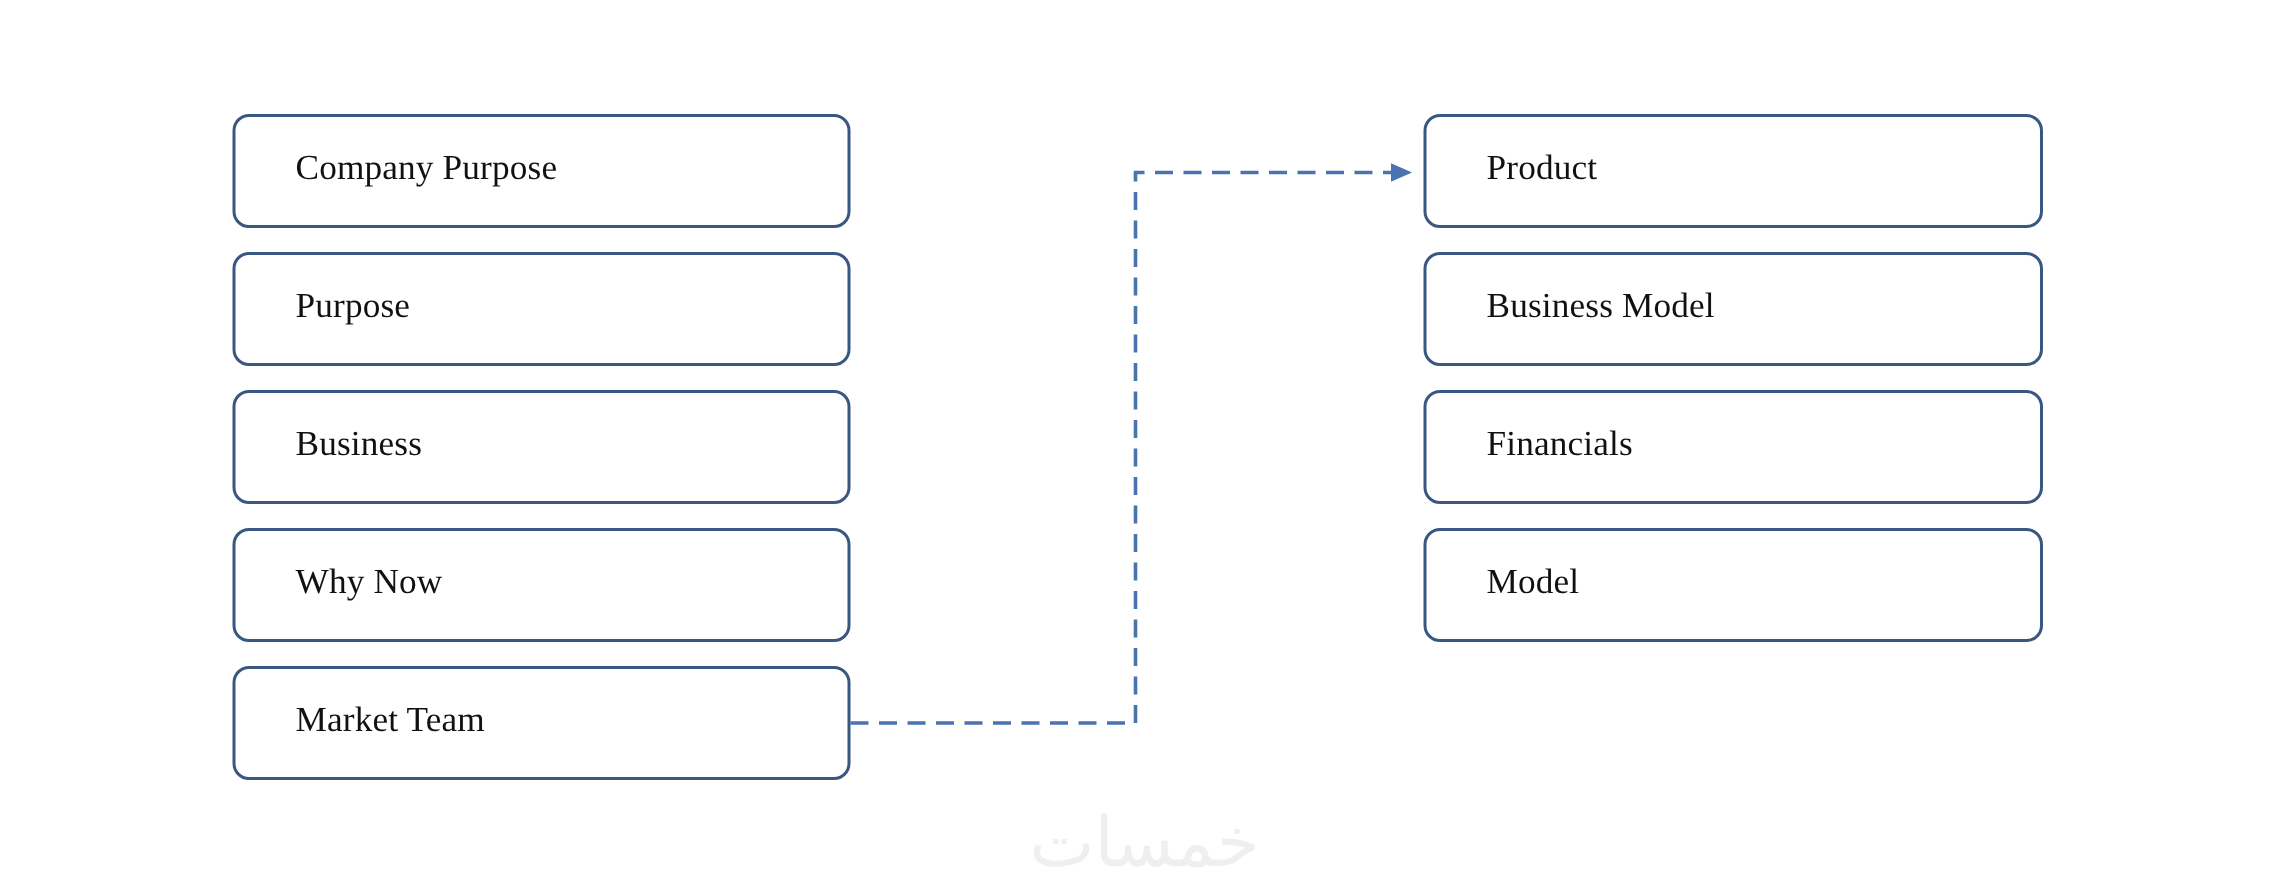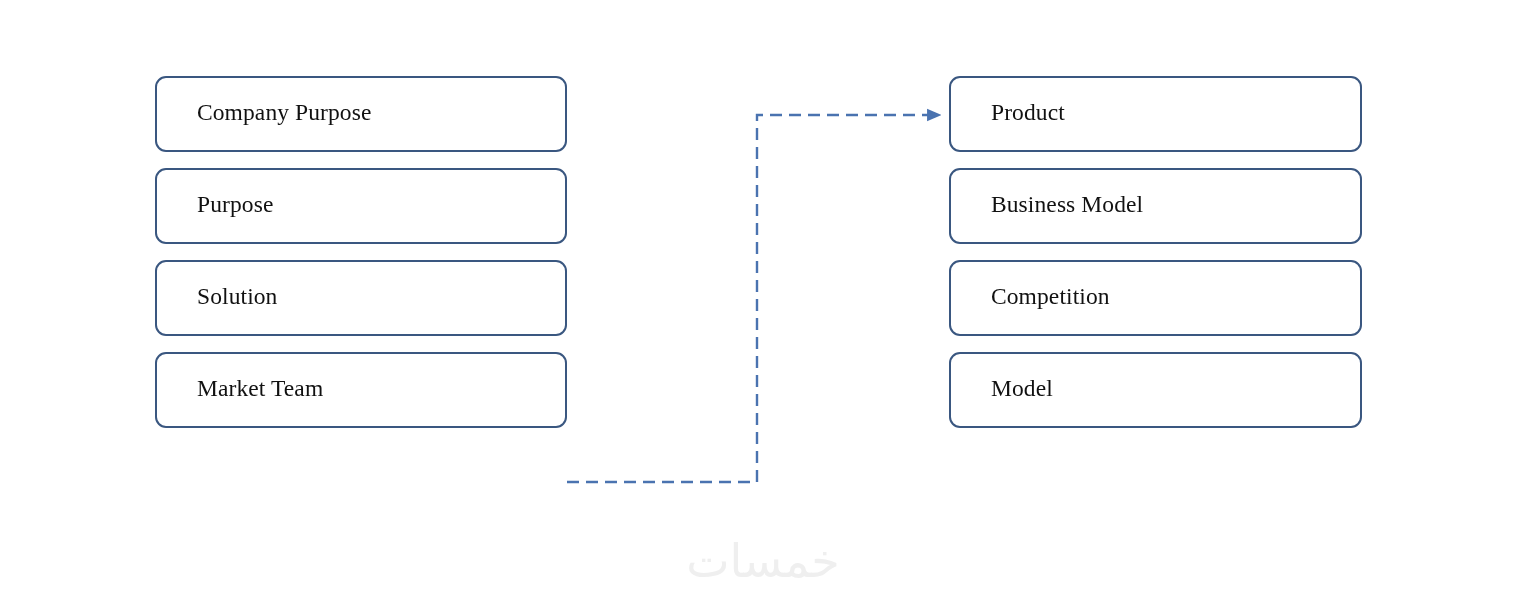--- a/index.html
+++ b/index.html
@@ -88,36 +88,39 @@
   </svg>
 
   <div id="column-left" class="column">
     <div class="node-box">
       <span class="node-label">Company Purpose</span>
     </div>
     <div class="node-box">
       <span class="node-label">Purpose</span>
     </div>
     <div class="node-box">
-      <span class="node-label">Solution</span>
+      <span class="node-label">Business</span>
+    </div>
+    <div class="node-box">
+      <span class="node-label">Why Now</span>
     </div>
     <div class="node-box">
       <span class="node-label">Market Team</span>
     </div>
   </div>
 
   <div id="column-right" class="column">
     <div class="node-box">
       <span class="node-label">Product</span>
     </div>
     <div class="node-box">
       <span class="node-label">Business Model</span>
     </div>
     <div class="node-box">
-      <span class="node-label">Competition</span>
+      <span class="node-label">Financials</span>
     </div>
     <div class="node-box">
       <span class="node-label">Model</span>
     </div>
   </div>
 
   <div id="watermark">خمسات</div>
 
 </div>
 

